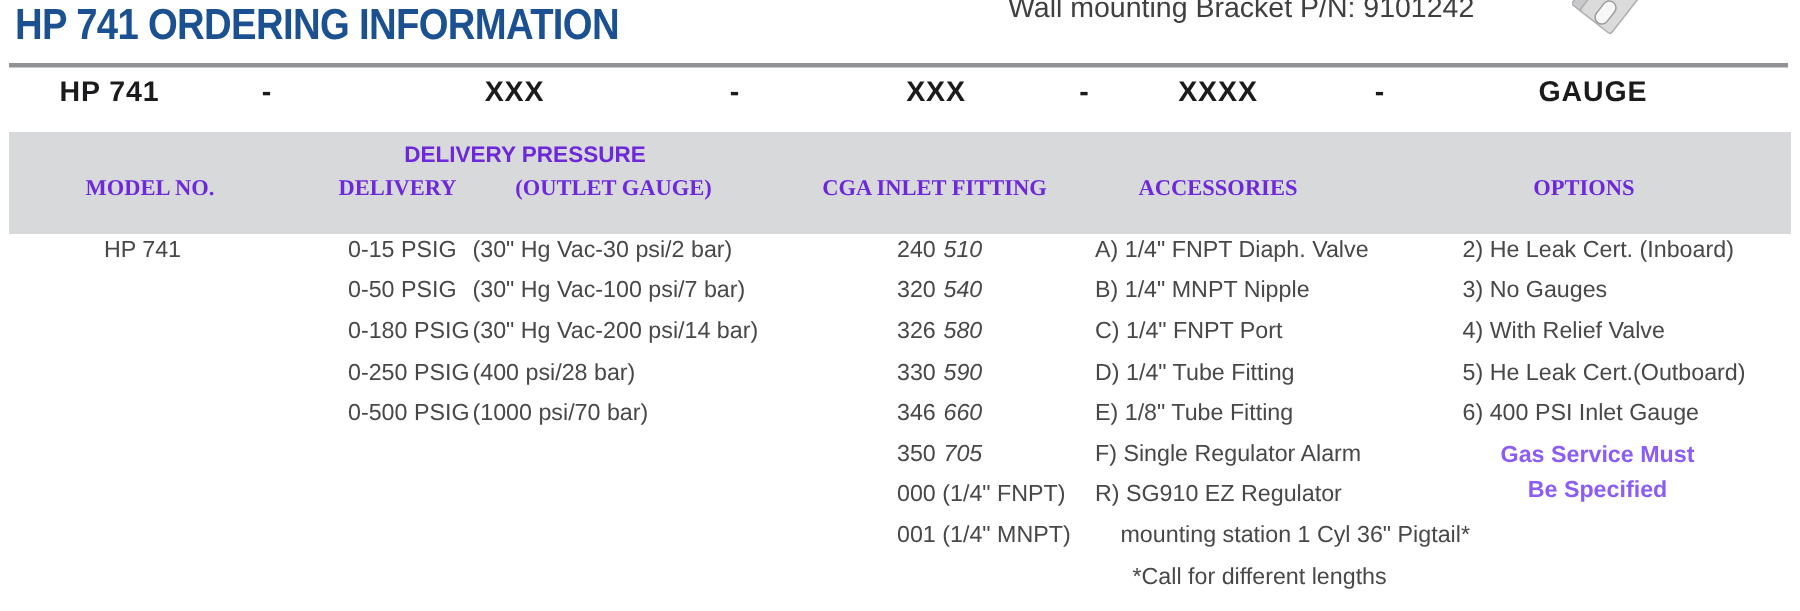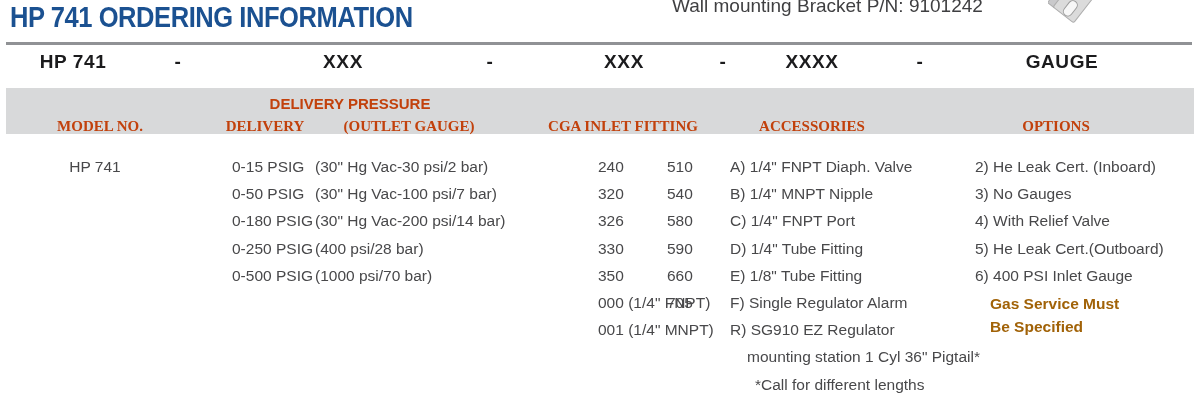--- a/index.html
+++ b/index.html
@@ -13,40 +13,40 @@
     letter-spacing:-0.5px; white-space:nowrap;
   }
   .wall-note {
     position:absolute; left:672px; top:-5px; font-size:19px; color:#3f3f41;
     white-space:nowrap;
   }
   .rule { position:absolute; left:6px; right:8px; top:42px; height:3px; background:#909295; }
   .code-row { position:absolute; top:51px; left:0; width:1200px; height:28px;
     font-weight:bold; font-size:19px; color:#1b1b1d; }
   .code-item { position:absolute; transform:translateX(-50%); white-space:nowrap; letter-spacing:0.6px; }
-  .band { position:absolute; left:6px; right:6px; top:88px; height:46px; background:#d8d9da;
-    font-weight:bold; color:#c2410c; font-size:15px; }
+  .band { position:absolute; left:6px; right:6px; top:88px; height:68px; background:#d8d9da;
+    font-weight:bold; color:#6d28d9; font-size:15px; }
   .band-label { position:absolute; transform:translateX(-50%); white-space:nowrap; }
   .row1 { top:7px; }
   .row2 { top:30px;font-family:Liberation Serif, serif; }
   .grid { position:absolute; top:153px; left:0; width:1200px; height:250px; }
   .col { position:absolute; top:0; }
   .cell { height:27.2px; line-height:27.2px; font-size:15.5px; white-space:nowrap; color:#48484a; }
   .model-col { left:60px; width:70px; text-align:center; }
   .delivery-col { left:232px; }
   .gauge-col { left:315px; }
   .cga1-col { left:562px;margin-left:36px; }
-  .cga2-col { left:667px; }
+  .cga2-col { left:629px;font-style:italic; }
   .acc-col { left:730px; }
   .opt-col { left:975px; }
   .indent1 { padding-left:17px; }
   .indent2 { padding-left:25px; }
   .options-note {
-    position:absolute; left:990px; top:139px; width:150px; 
-    font-weight:bold; color:#a16207; font-size:15.5px; line-height:23px;
+    position:absolute; left:990px; top:139px; width:150px; text-align:center;
+    font-weight:bold; color:#8b5cf6; font-size:15.5px; line-height:23px;
   }
   .bracket-icon { position:absolute; left:1048px; top:-7px; }
 </style>
 </head>
 <body>
 
 <div class="page">
 
   <div class="title">HP 741 ORDERING INFORMATION</div>
 
@@ -105,20 +105,21 @@
       <div class="cell">(30" Hg Vac-200 psi/14 bar)</div>
       <div class="cell">(400 psi/28 bar)</div>
       <div class="cell">(1000 psi/70 bar)</div>
     </div>
 
     <div class="col cga1-col">
       <div class="cell">240</div>
       <div class="cell">320</div>
       <div class="cell">326</div>
       <div class="cell">330</div>
+      <div class="cell">346</div>
       <div class="cell">350</div>
       <div class="cell">000 (1/4" FNPT)</div>
       <div class="cell">001 (1/4" MNPT)</div>
     </div>
 
     <div class="col cga2-col">
       <div class="cell">510</div>
       <div class="cell">540</div>
       <div class="cell">580</div>
       <div class="cell">590</div>

